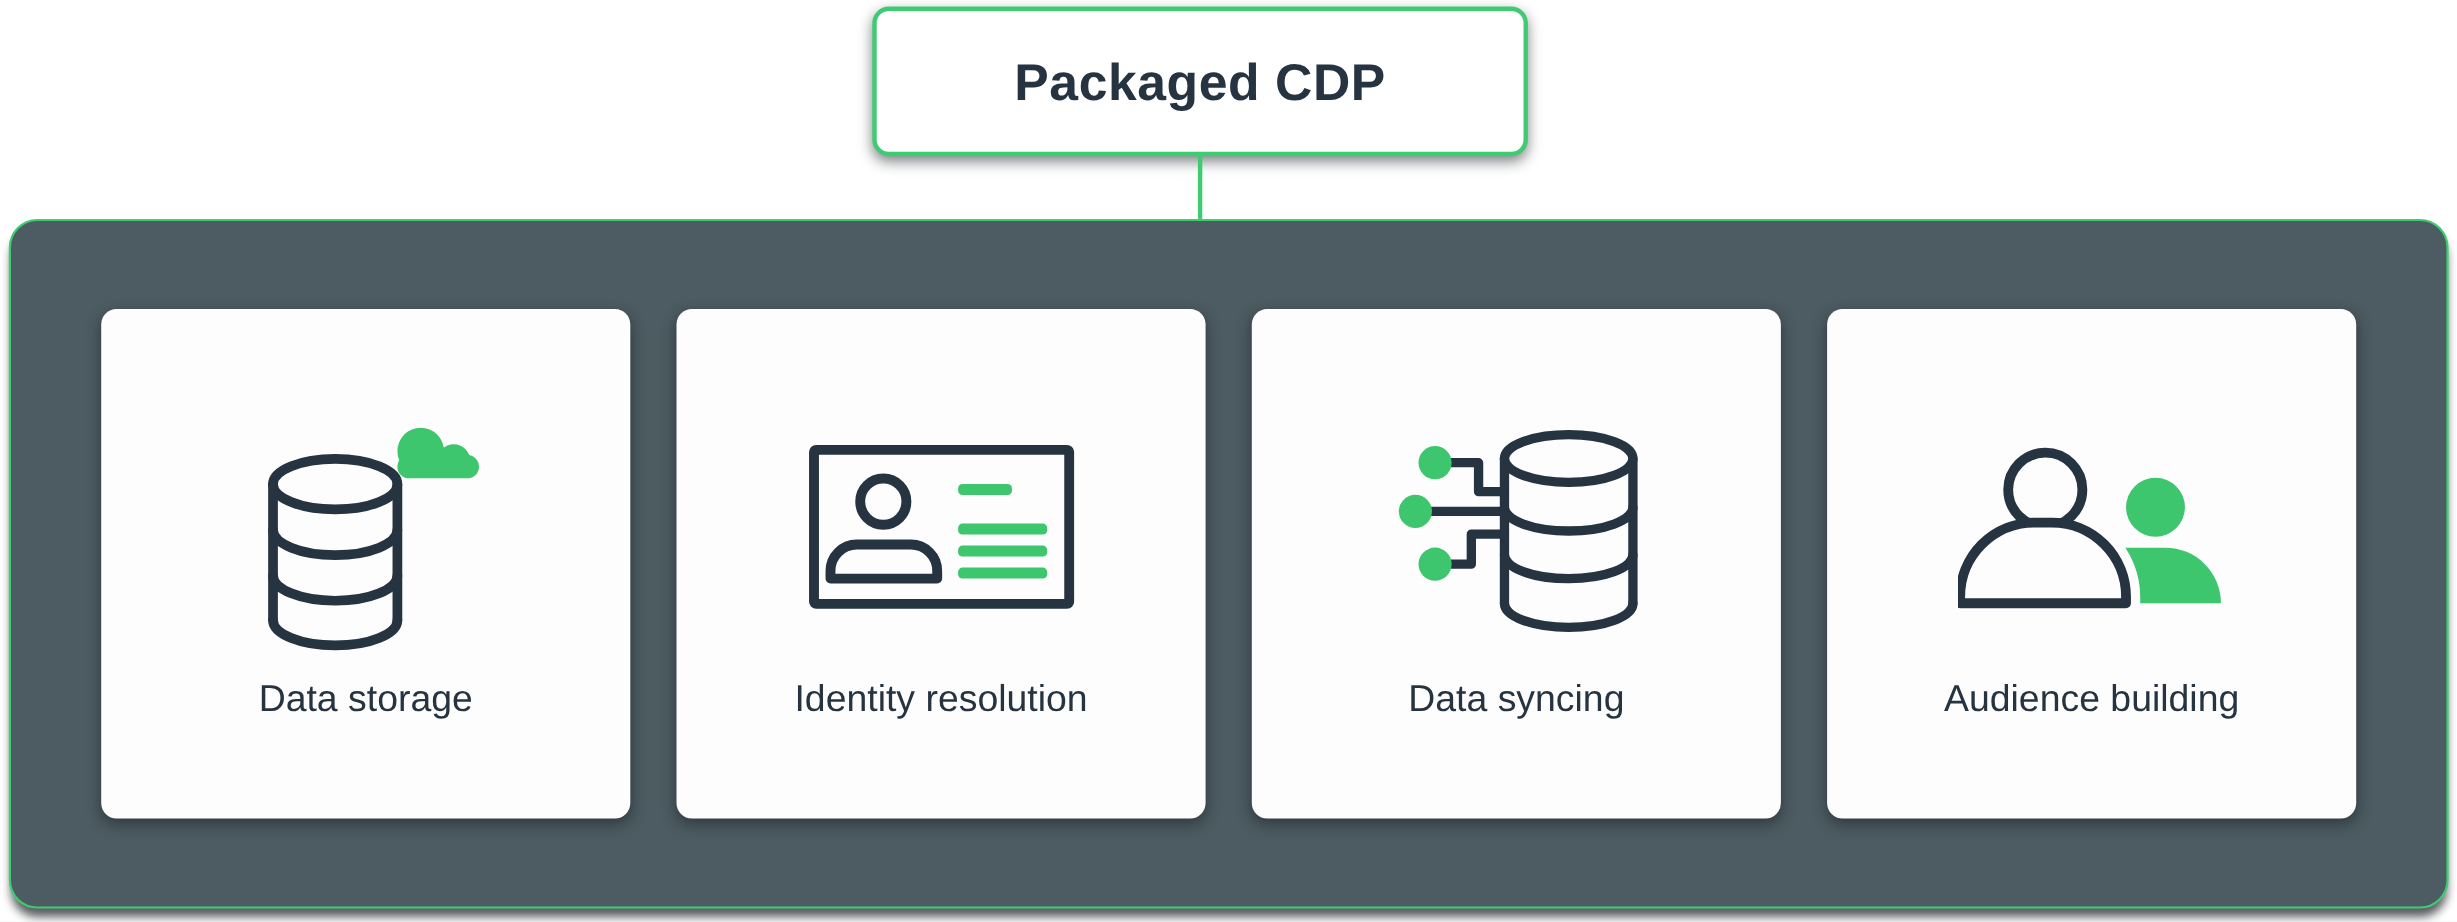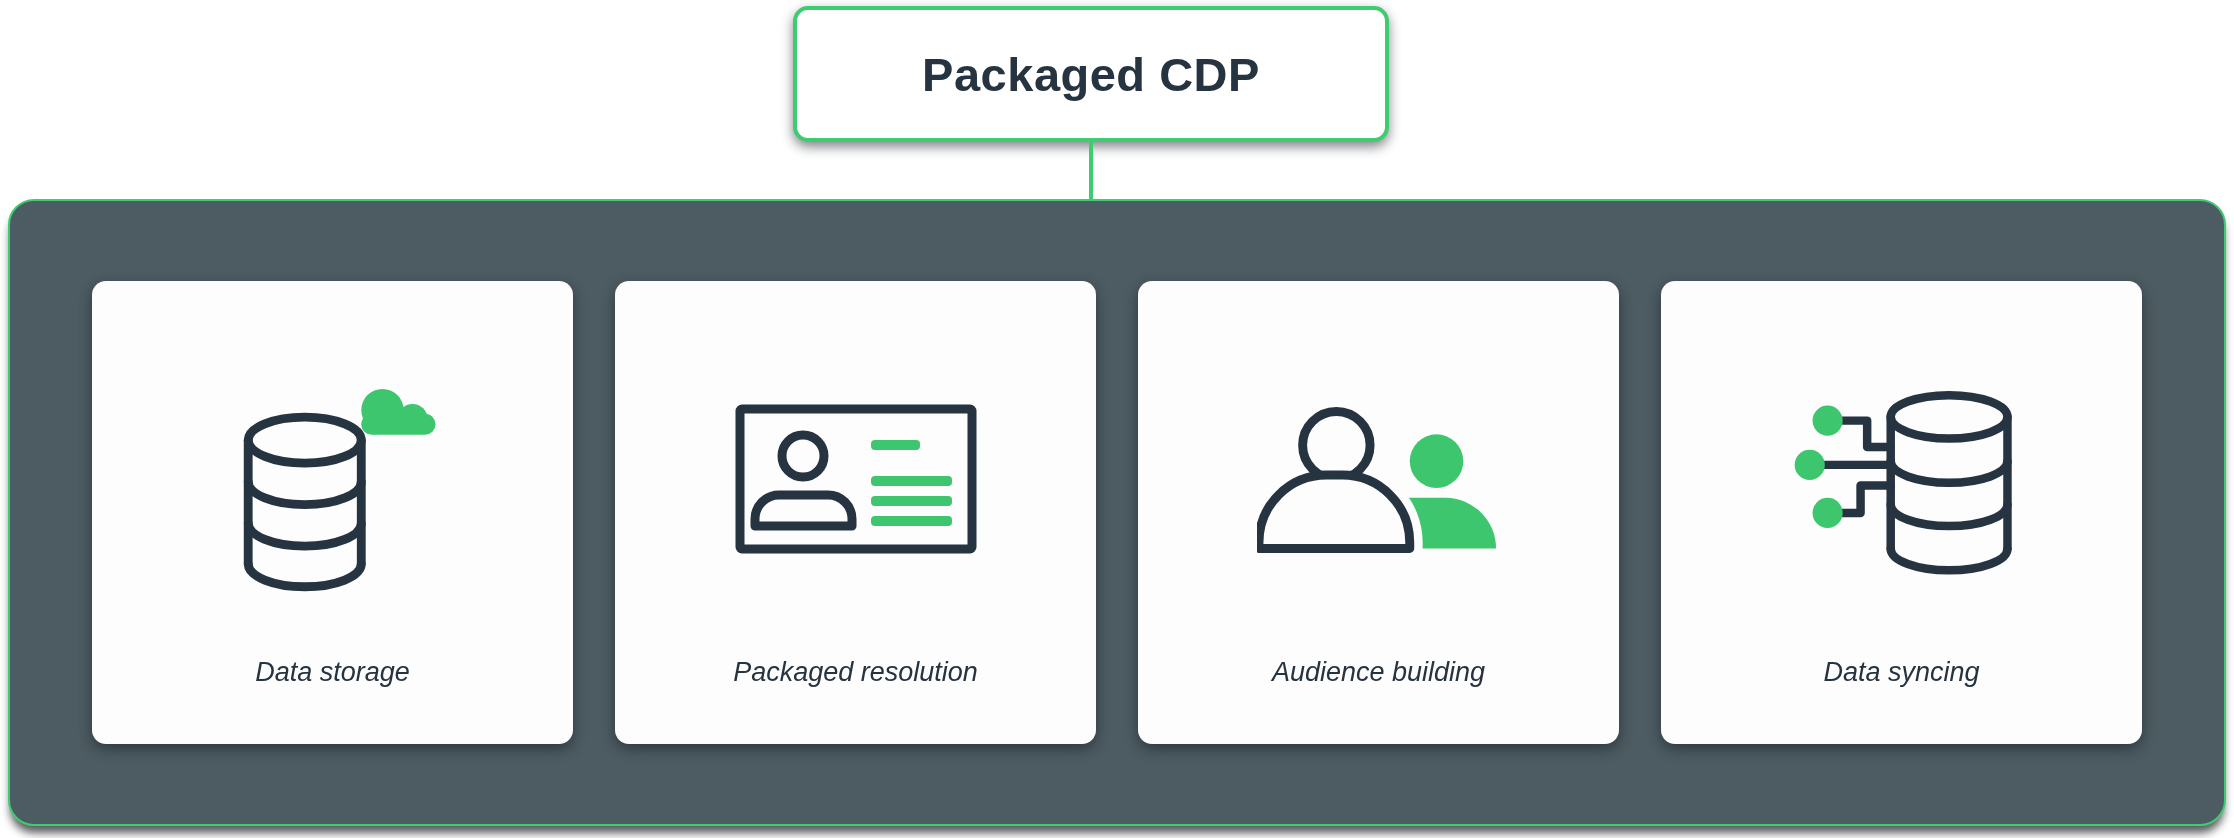--- a/index.html
+++ b/index.html
@@ -62,24 +62,23 @@
     box-shadow: 0 5px 14px rgba(8, 14, 20, 0.45);
     display: flex; flex-direction: column; align-items: center;
     padding-top: 78px;
   }
   .icon-wrap {
     height: 240px;
     display: flex; align-items: center; justify-content: center;
   }
   .card-label {
     margin-top: auto;
-    margin-bottom: 56px;
-    font-size: 27px;
+    margin-bottom: 89px;
+    font-size: 34px;
     color: var(--ink);
-    font-style: italic;
   }
 
   
   .stroke-ink {
     stroke: var(--ink);
     fill: none;
     stroke-linecap: round;
     stroke-linejoin: round;
   }
   .sw10 { stroke-width: 10; }
@@ -126,37 +125,21 @@
         <svg width="242" height="150" viewBox="0 0 242 150">
           <rect class="stroke-ink sw9 fill-card" x="5" y="5" width="232" height="140" rx="2"></rect>
           <circle class="stroke-ink sw9" cx="68" cy="52" r="21"></circle>
           <path class="stroke-ink sw9" d="M20,122 v-7 a24,24 0 0 1 24,-24 h49 a24,24 0 0 1 24,24 v7 z"></path>
           <rect class="fill-green" x="136" y="36" width="49" height="10" rx="4"></rect>
           <rect class="fill-green" x="136" y="72" width="81" height="10" rx="4"></rect>
           <rect class="fill-green" x="136" y="92" width="81" height="10" rx="4"></rect>
           <rect class="fill-green" x="136" y="112" width="81" height="10" rx="4"></rect>
         </svg>
       </div>
-      <div class="card-label">Packaged resolution</div>
-    </div>
-
-    <div class="card">
-      <div class="icon-wrap">
-        <svg width="244" height="150" viewBox="0 0 246 150">
-          <g transform="translate(0,4)">
-            <circle class="fill-green" cx="181" cy="53" r="27"></circle>
-            <path class="fill-green" d="M148,141 V90 H190 A51,51 0 0 1 241,141 Z"></path>
-            <path class="halo" d="M2,141 v-6 a68,68 0 0 1 68,-68 h16 a68,68 0 0 1 68,68 v6 z"></path>
-            <circle class="halo" cx="80" cy="37" r="34"></circle>
-            <circle class="stroke-ink sw9 fill-card" cx="80" cy="37" r="34"></circle>
-            <path class="stroke-ink sw9 fill-card" d="M2,141 v-6 a68,68 0 0 1 68,-68 h16 a68,68 0 0 1 68,68 v6 z"></path>
-          </g>
-        </svg>
-      </div>
-      <div class="card-label">Audience building</div>
+      <div class="card-label">Identity resolution</div>
     </div>
 
     <div class="card">
       <div class="icon-wrap">
         <svg width="226" height="200" viewBox="0 0 240 212">
           <path class="stroke-ink sw9" d="M57,44 H83 V72 H108"></path>
           <path class="stroke-ink sw9" d="M38,91 H108"></path>
           <path class="stroke-ink sw9" d="M108,113 H76 V142 H57"></path>
           <circle class="fill-green" cx="41" cy="44" r="16"></circle>
           <circle class="fill-green" cx="22" cy="91" r="16"></circle>
@@ -165,14 +148,30 @@
           <path class="stroke-ink sw9" d="M108,40 V180"></path>
           <path class="stroke-ink sw9" d="M232,40 V180"></path>
           <path class="stroke-ink sw9" d="M108,87 A62 23 0 0 0 232,87"></path>
           <path class="stroke-ink sw9" d="M108,133 A62 23 0 0 0 232,133"></path>
           <path class="stroke-ink sw9" d="M108,180 A62 23 0 0 0 232,180"></path>
         </svg>
       </div>
       <div class="card-label">Data syncing</div>
     </div>
 
+    <div class="card">
+      <div class="icon-wrap">
+        <svg width="244" height="150" viewBox="0 0 246 150">
+          <g transform="translate(0,4)">
+            <circle class="fill-green" cx="181" cy="53" r="27"></circle>
+            <path class="fill-green" d="M148,141 V90 H190 A51,51 0 0 1 241,141 Z"></path>
+            <path class="halo" d="M2,141 v-6 a68,68 0 0 1 68,-68 h16 a68,68 0 0 1 68,68 v6 z"></path>
+            <circle class="halo" cx="80" cy="37" r="34"></circle>
+            <circle class="stroke-ink sw9 fill-card" cx="80" cy="37" r="34"></circle>
+            <path class="stroke-ink sw9 fill-card" d="M2,141 v-6 a68,68 0 0 1 68,-68 h16 a68,68 0 0 1 68,68 v6 z"></path>
+          </g>
+        </svg>
+      </div>
+      <div class="card-label">Audience building</div>
+    </div>
+
   </div>
 </div>
 
 </body></html>

